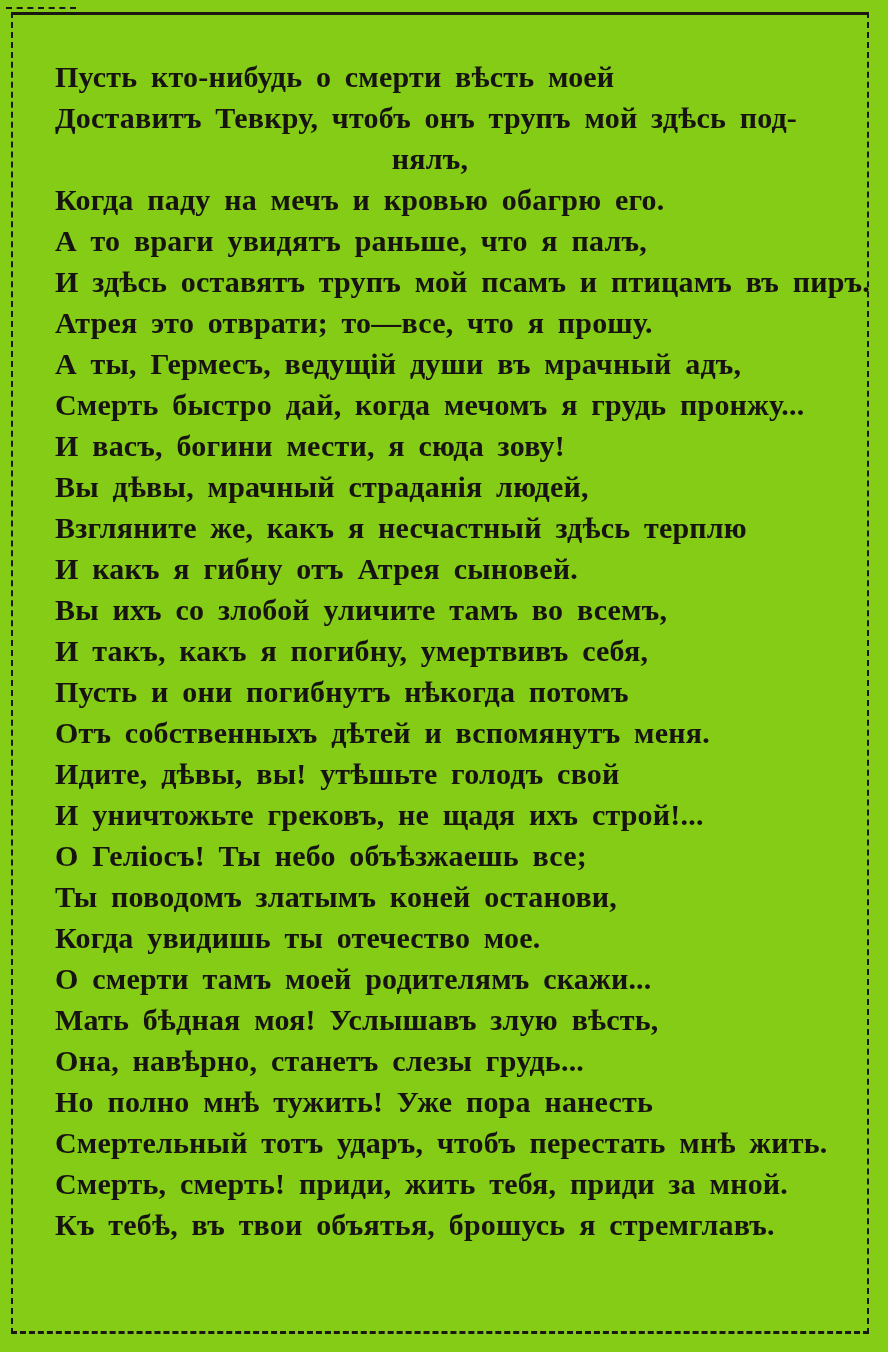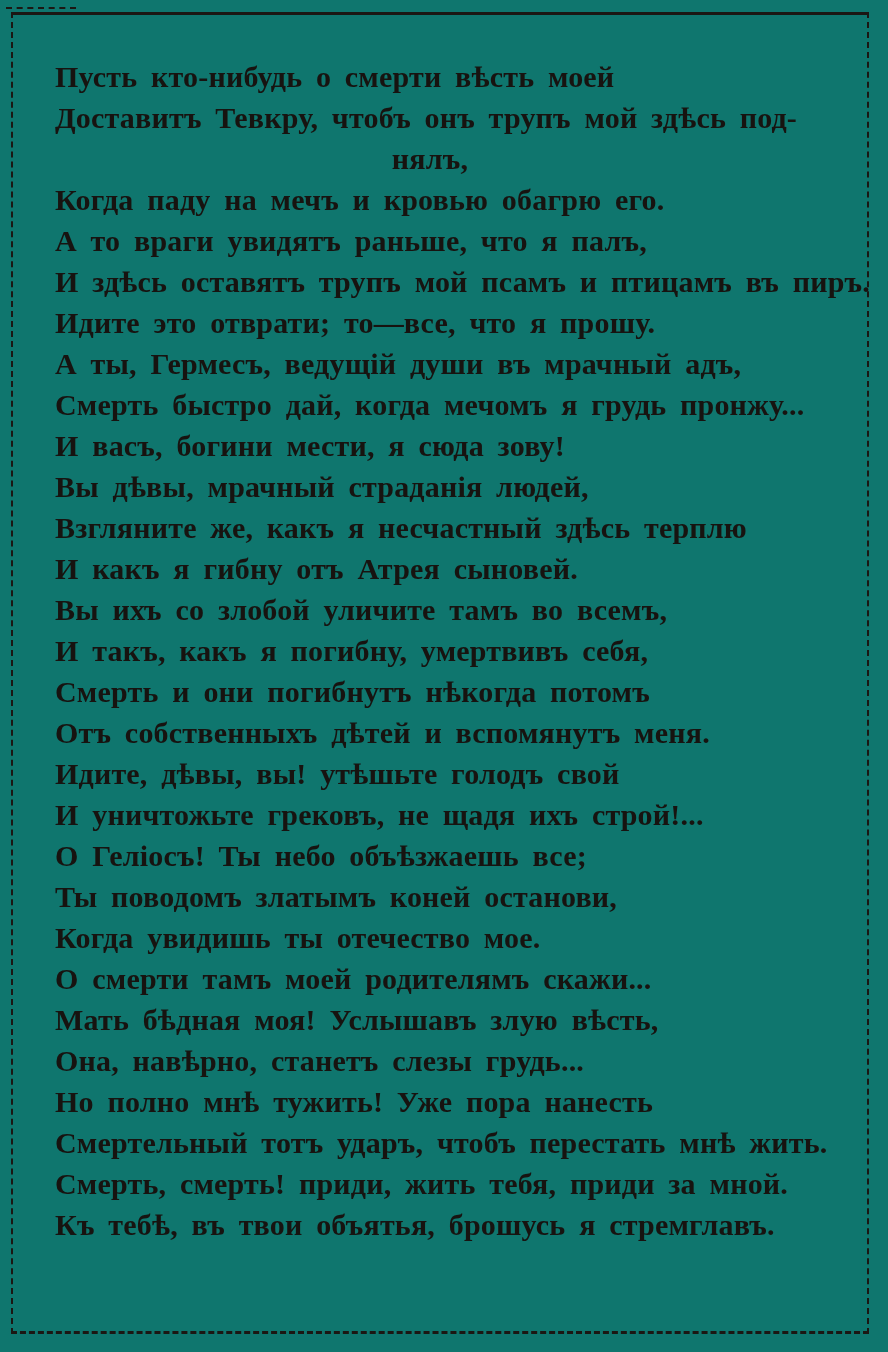--- a/index.html
+++ b/index.html
@@ -54,40 +54,40 @@
   }
   
   .line.hang {
     text-align: center;
     padding-right: 28px;
   }
 </style>
 </head>
 <body style="background: rgb(253, 253, 251);">
 
-<div class="page" style="background: #0f766e;">
+<div class="page" style="background: #84cc16;">
   <div class="edge-artifact"></div>
   <div class="frame"></div>
   <div class="poem" id="poem" style="color: rgb(23, 19, 16);">
       <div class="line">Пусть кто-нибудь о смерти вѣсть моей</div>
       <div class="line">Доставитъ Тевкру, чтобъ онъ трупъ мой здѣсь под-</div>
       <div class="line hang">нялъ,</div>
       <div class="line">Когда паду на мечъ и кровью обагрю его.</div>
       <div class="line">А то враги увидятъ раньше, что я палъ,</div>
       <div class="line">И здѣсь оставятъ трупъ мой псамъ и птицамъ въ пиръ.</div>
-      <div class="line">Идите это отврати; то—все, что я прошу.</div>
+      <div class="line">Атрея это отврати; то—все, что я прошу.</div>
       <div class="line">А ты, Гермесъ, ведущій души въ мрачный адъ,</div>
       <div class="line">Смерть быстро дай, когда мечомъ я грудь пронжу...</div>
       <div class="line">И васъ, богини мести, я сюда зову!</div>
       <div class="line">Вы дѣвы, мрачный страданія людей,</div>
       <div class="line">Взгляните же, какъ я несчастный здѣсь терплю</div>
       <div class="line">И какъ я гибну отъ Атрея сыновей.</div>
       <div class="line">Вы ихъ со злобой уличите тамъ во всемъ,</div>
       <div class="line">И такъ, какъ я погибну, умертвивъ себя,</div>
-      <div class="line">Смерть и они погибнутъ нѣкогда потомъ</div>
+      <div class="line">Пусть и они погибнутъ нѣкогда потомъ</div>
       <div class="line">Отъ собственныхъ дѣтей и вспомянутъ меня.</div>
       <div class="line">Идите, дѣвы, вы! утѣшьте голодъ свой</div>
       <div class="line">И уничтожьте грековъ, не щадя ихъ строй!...</div>
       <div class="line">О Геліосъ! Ты небо объѣзжаешь все;</div>
       <div class="line">Ты поводомъ златымъ коней останови,</div>
       <div class="line">Когда увидишь ты отечество мое.</div>
       <div class="line">О смерти тамъ моей родителямъ скажи...</div>
       <div class="line">Мать бѣдная моя! Услышавъ злую вѣсть,</div>
       <div class="line">Она, навѣрно, станетъ слезы грудь...</div>
       <div class="line">Но полно мнѣ тужить! Уже пора нанесть</div>

